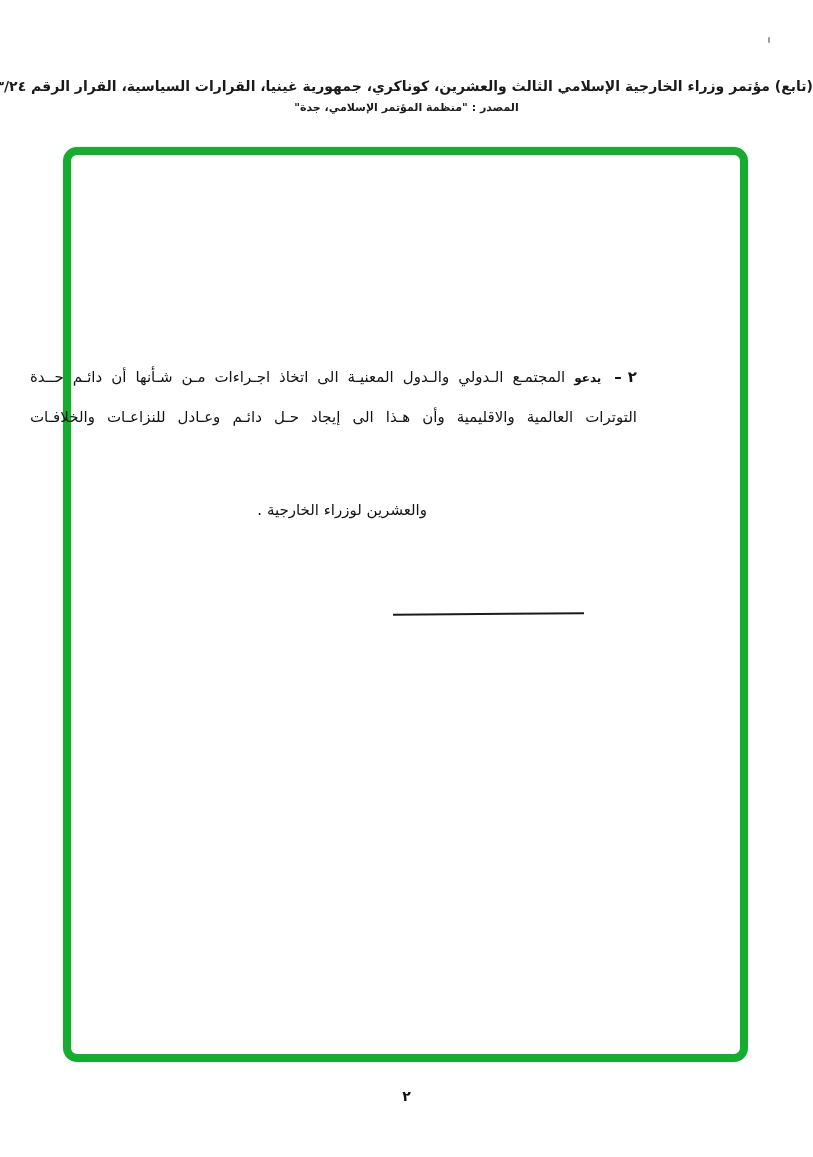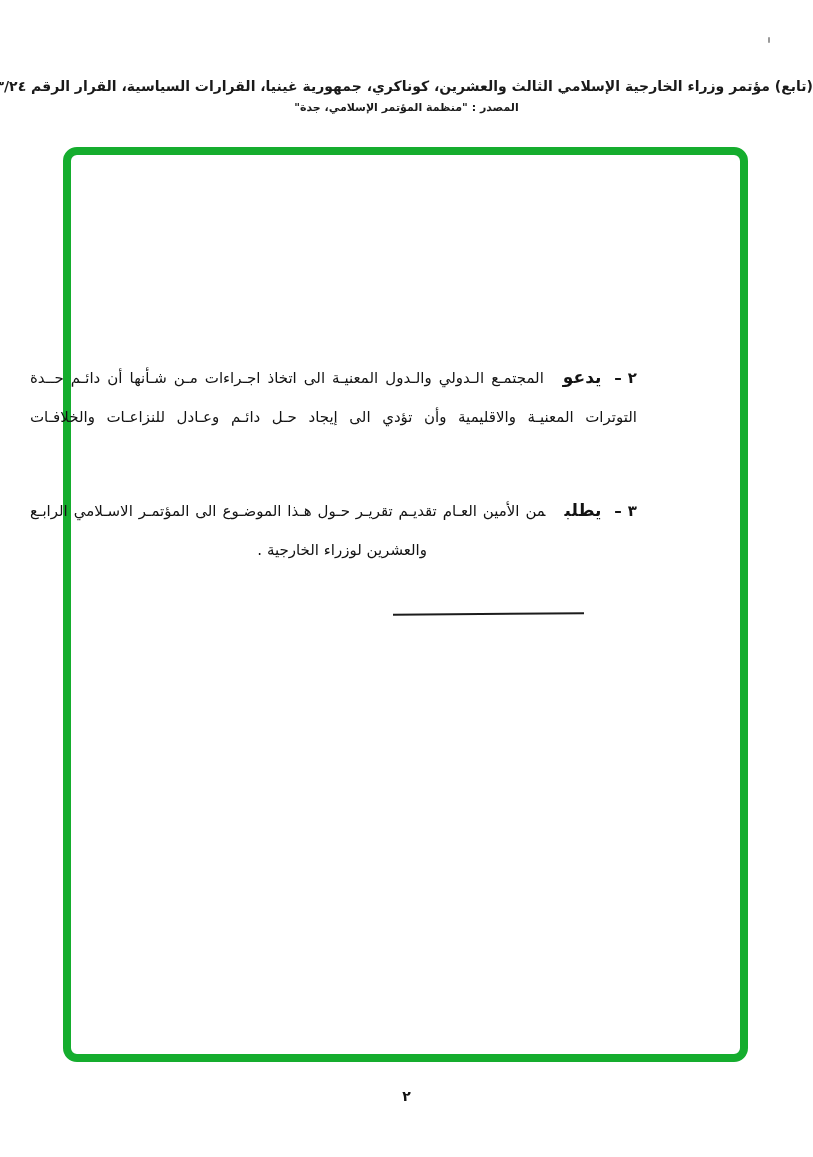--- a/index.html
+++ b/index.html
@@ -29,21 +29,21 @@
   .para-2 { top:203px; }
   .para-3 { top:336px; }
   .line {
     white-space:nowrap;
     text-align:justify; text-align-last:justify; text-justify:inter-word;
   }
   .line.indent-sm { padding-right:60px; }
   .line.indent-lg { padding-right:210px; text-align:center; text-align-last:right; }
   .pnum  { font-weight:bold; font-size:15px; }
   .pdash { font-weight:bold; margin-right:6px; margin-left:13px; }
-  .plead { font-weight:bold; font-size:17px; margin-left:19px; }
+  .plead { font-weight:bold; font-size:12px; margin-left:9px; }
 
   
   .rule {
     position:absolute; left:322px; top:458px; width:191px; height:2px;
     background:#1c1c1c; transform:rotate(-0.4deg);
   }
 
   
   .pagenum {
     position:absolute; top:1088px; left:0; right:0;
@@ -65,25 +65,24 @@
     <div class="header-l1">(تابع) مؤتمر وزراء الخارجية الإسلامي الثالث والعشرين، كوناكري، جمهورية غينيا، القرارات السياسية، القرار الرقم ٢٣/٢٤-س</div>
     <div class="header-l2">المصدر : "منظمة المؤتمر الإسلامي، جدة"</div>
   </div>
 
   <div class="scan-artifact"></div>
 
   <div class="green-box">
 
     <div class="para para-2">
       <div class="line"><span class="pnum">٢</span><span class="pdash">–</span><span class="plead">يدعو</span><span class="ptext">المجتمـع الـدولي والـدول المعنيـة الى اتخاذ اجـراءات مـن شـأنها أن دائـم حــدة</span></div>
-      <div class="line">التوترات المعنيـة والاقليمية وأن تؤدي الى إيجاد حـل دائـم وعـادل للنزاعـات والخلافـات</div>
+      <div class="line">التوترات العالمية والاقليمية وأن هـذا الى إيجاد حـل دائـم وعـادل للنزاعـات والخلافـات</div>
     </div>
 
     <div class="para para-3">
-      <div class="line"><span class="pnum">٣</span><span class="pdash">–</span><span class="plead">يطلب</span><span class="ptext">من الأمين العـام تقديـم تقريـر حـول هـذا الموضـوع الى المؤتمـر الاسـلامي الرابـع</span></div>
       <div class="line indent-lg">والعشرين لوزراء الخارجية .</div>
     </div>
 
     <div class="rule"></div>
 
   </div>
 
   <div class="pagenum">٢</div>
 
 </div>

